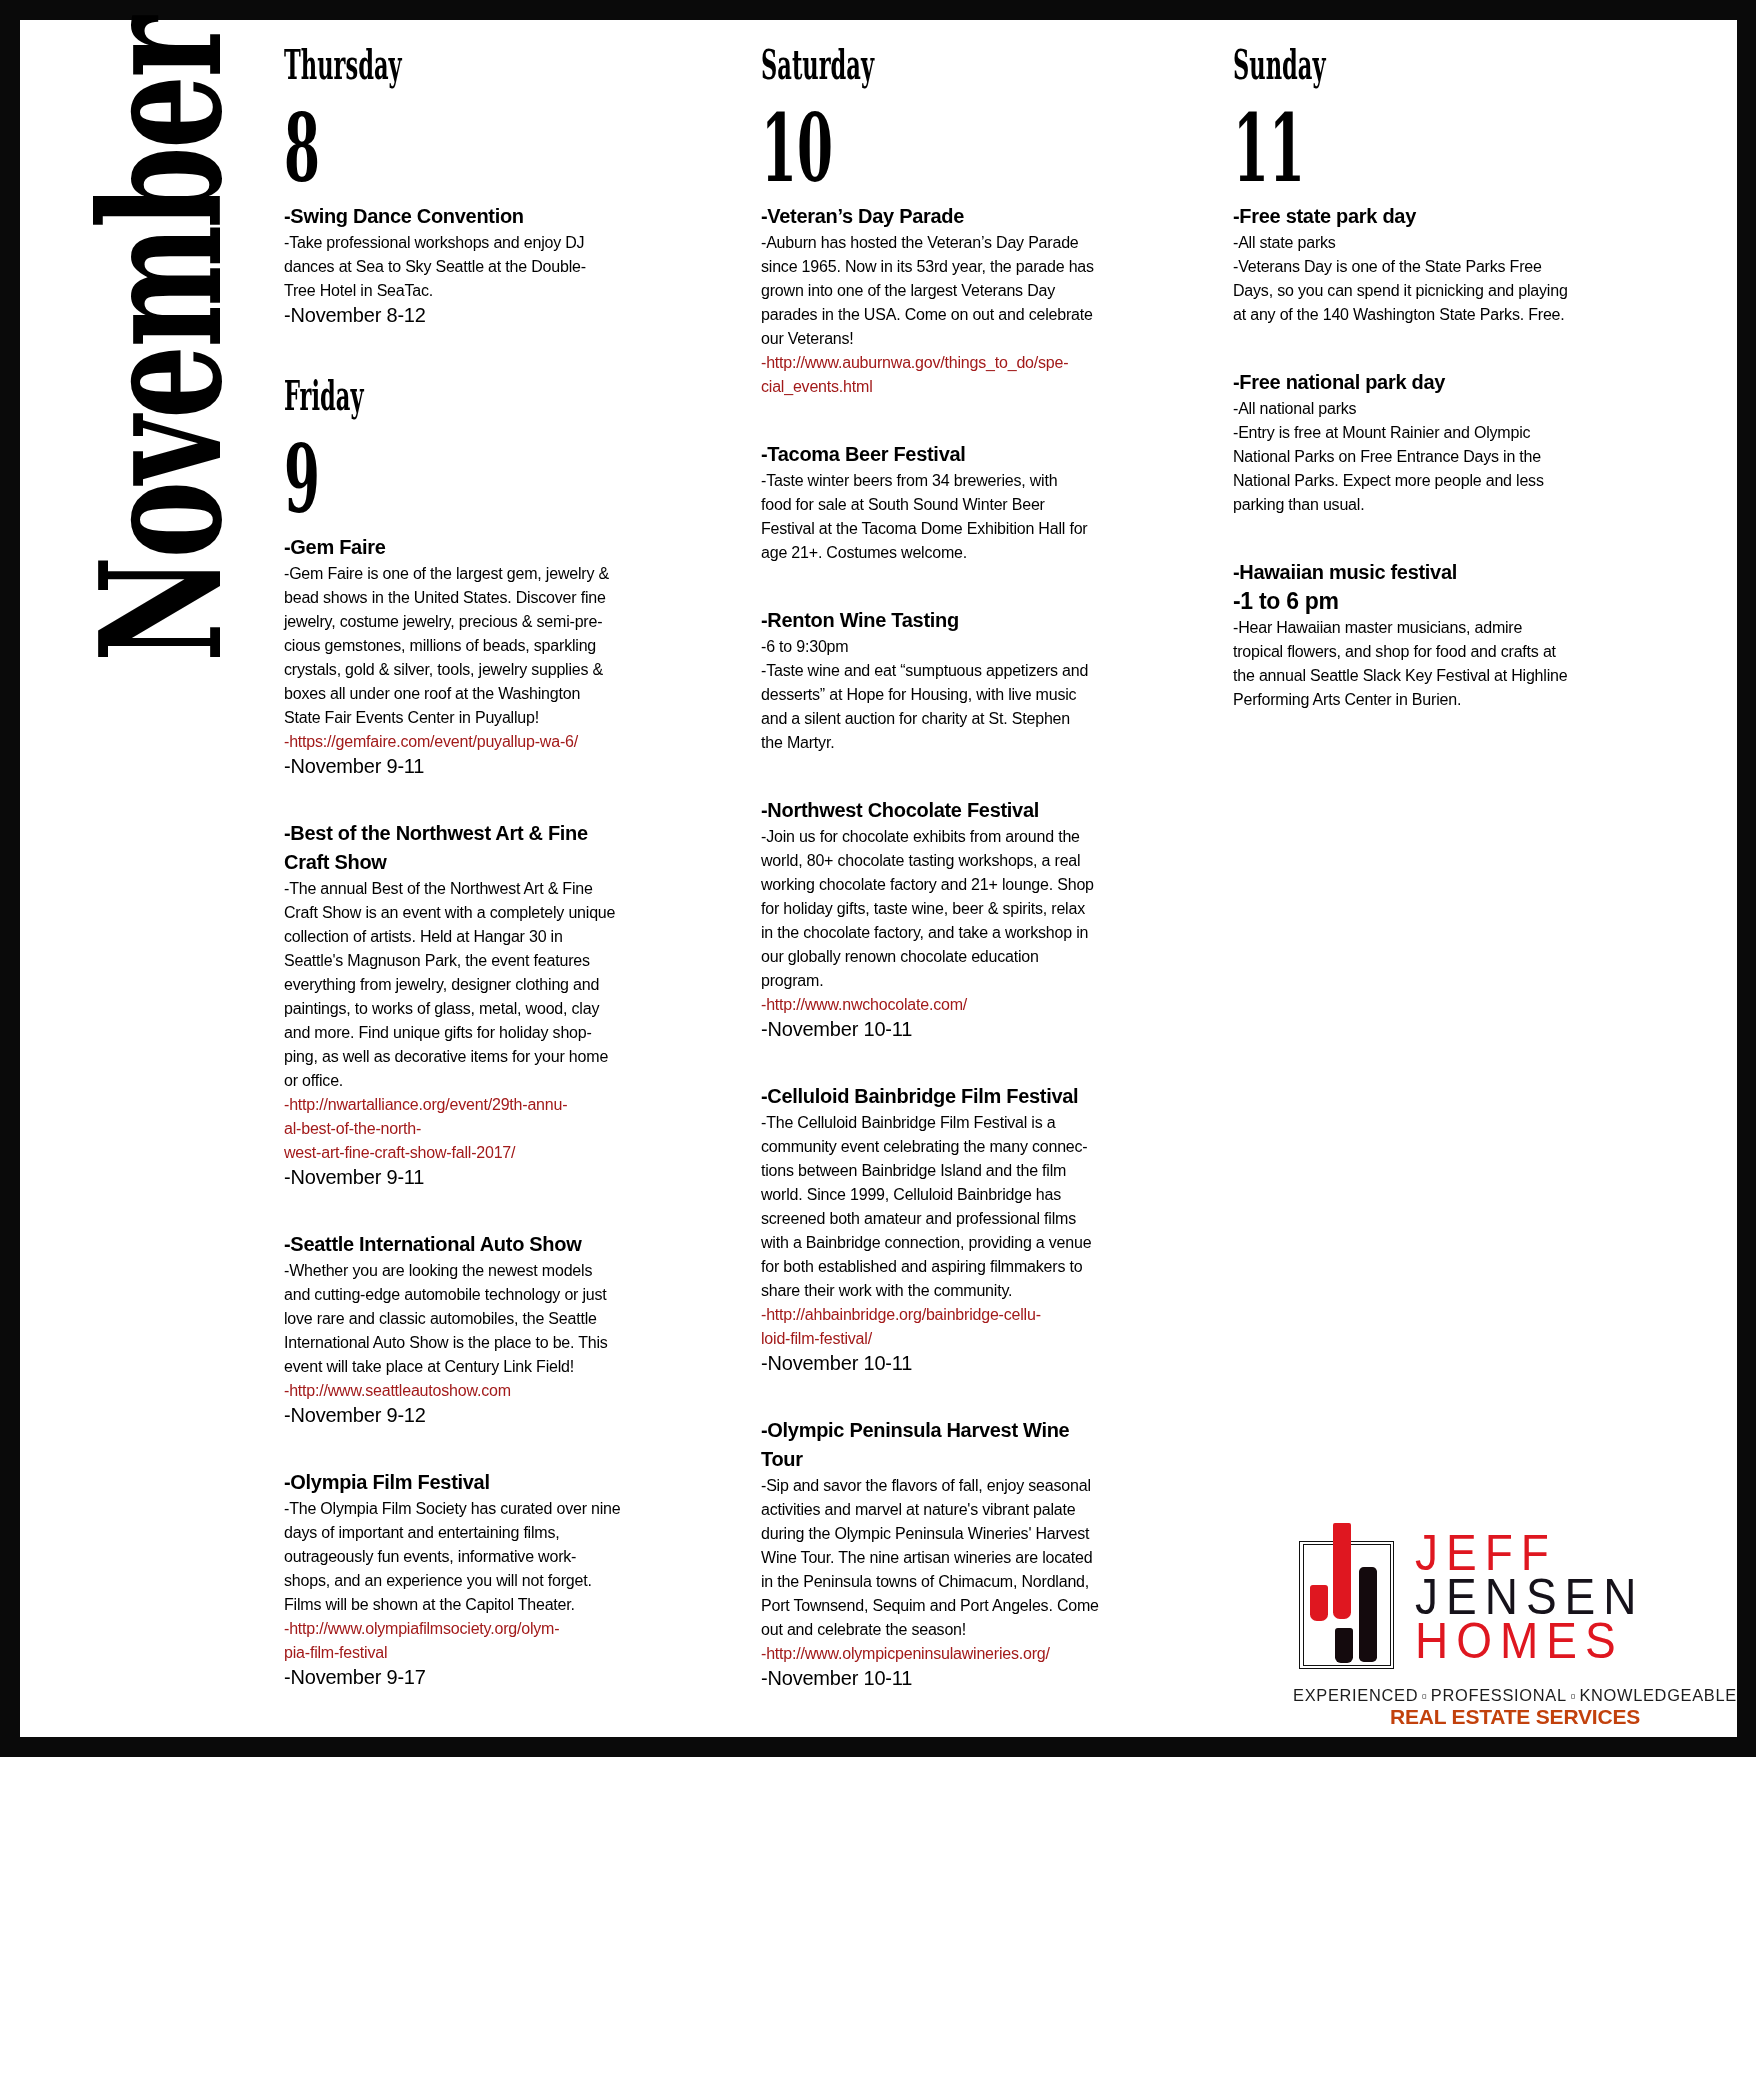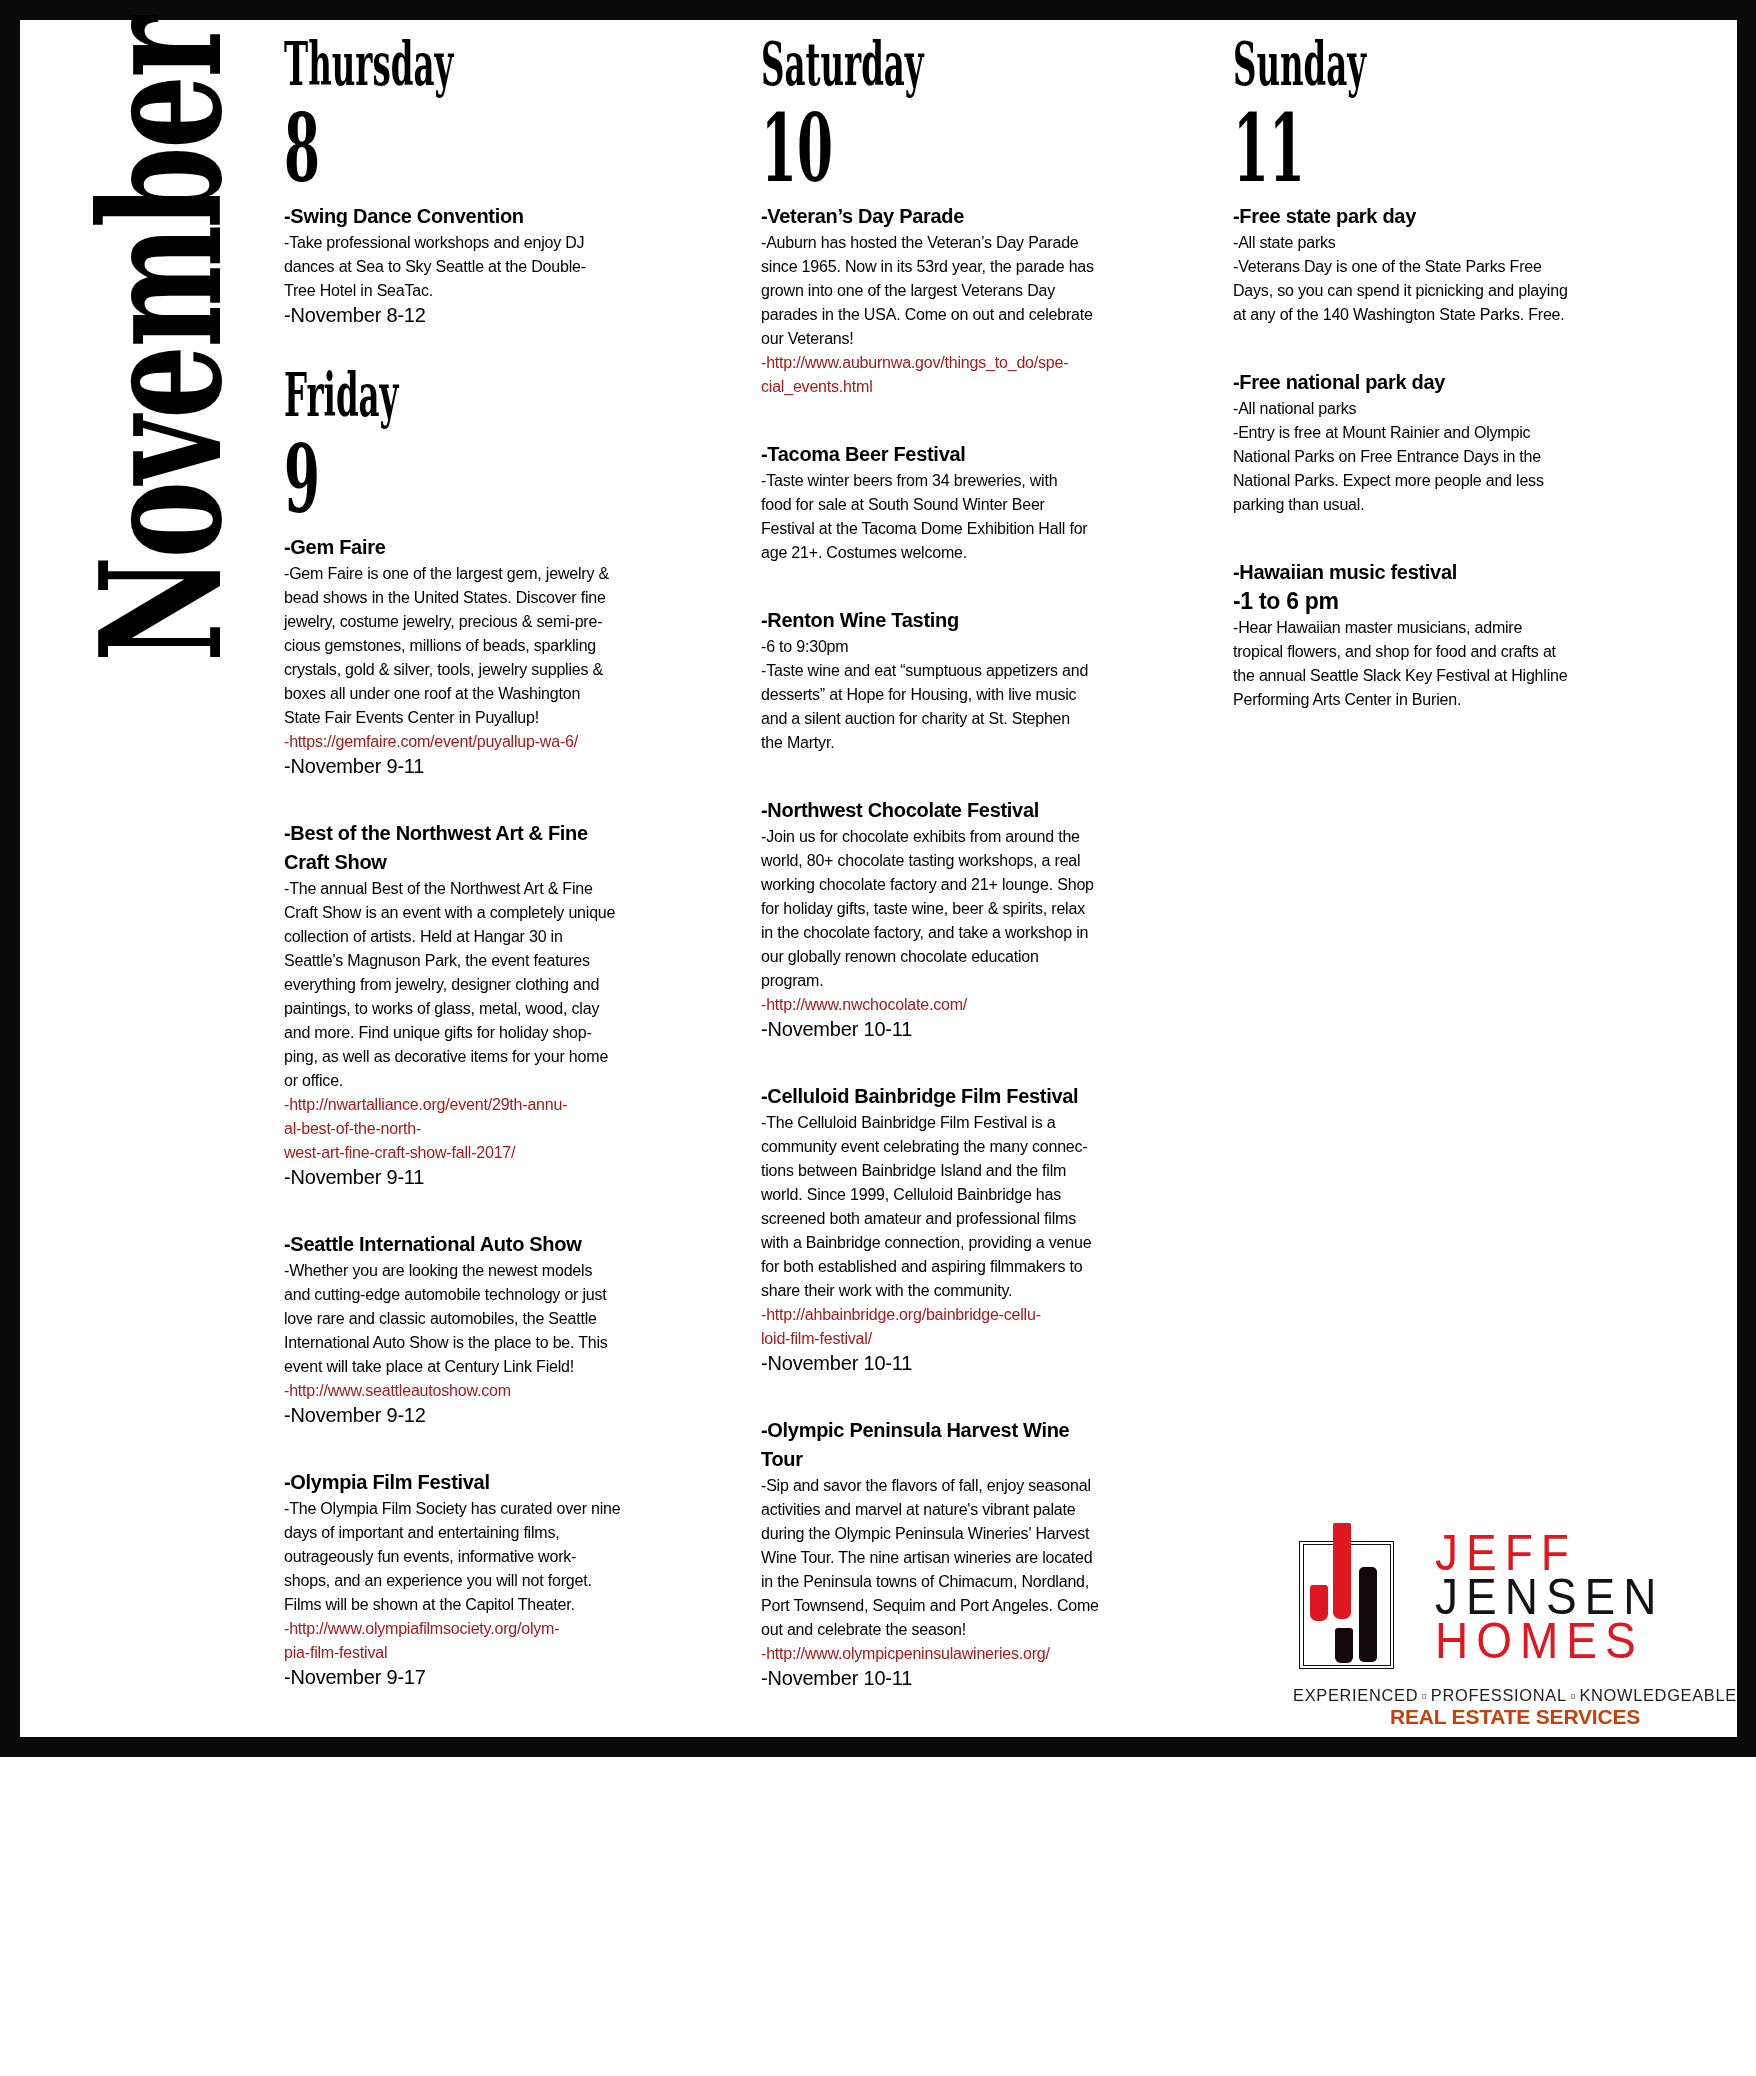--- a/index.html
+++ b/index.html
@@ -20,21 +20,21 @@
     display:inline-block; transform-origin:0 50%; transform:scaleX(0.70);
     font-family:"DejaVu Serif", serif; font-weight:bold;
     font-size:166px; line-height:126px; letter-spacing:-3.9px; white-space:nowrap;
   }
   .col { position:absolute; top:34px; width:465px; }
   .col1 { left:284px; }
   .col2 { left:761px; }
   .col3 { left:1233px; }
   .day {
     font-family:"DejaVu Serif", serif; font-weight:bold;
-    font-size:59px; line-height:62px; white-space:nowrap;
+    font-size:41px; line-height:62px; white-space:nowrap;
   }
   .day .sq, .num .sq {
     display:inline-block; transform-origin:0 50%; transform:scaleX(0.55);
     white-space:nowrap;
   }
   .num {
     font-family:"DejaVu Serif", serif; font-weight:bold;
     font-size:94px; line-height:80px; margin:12px 0 13.5px 0; white-space:nowrap;
   }
   .event { margin-bottom:41px; }
@@ -61,21 +61,21 @@
   .logo-box {
     position:absolute; left:6.3px; top:24px; width:95px; height:128px;
     border:1.4px solid #111; box-sizing:border-box; background:#fff;
   }
   .logo-box-inner { position:absolute; inset:2.4px; border:1px solid #111; }
   .bar { position:absolute; }
   .bar-red-tall  { left:40px;  top:6.3px;  width:18.3px; height:96px; background:#df1720; border-radius:1.9px 1.9px 6.8px 6.8px; }
   .bar-red-short { left:17px;  top:68px; width:18.3px; height:36px;  background:#df1720; border-radius:2.9px 2.9px 6.8px 6.8px; }
   .bar-blk-tall  { left:66px; top:50px; width:18.3px; height:95px; background:#140a0d; border-radius:4.8px; }
   .bar-blk-short { left:42px;  top:111px; width:18.3px; height:35px;  background:#140a0d; border-radius:2.9px 2.9px 5.8px 5.8px; }
-  .logo-text { position:absolute; left:122px; top:13.5px;margin-left:20px; }
+  .logo-text { position:absolute; left:122px; top:13.5px; }
   .logo-line {
     font-size:50px; line-height:44px; letter-spacing:8.7px;
     transform-origin:0 50%; transform:scaleX(0.92); white-space:nowrap;
   }
   .logo-line.red { color:#df1720; }
   .logo-line.dark { color:#16121a; }
   .logo-tagline {
     position:absolute; left:0; top:169px; width:444px;
     display:flex; align-items:center; justify-content:space-between;
     font-size:16.4px; letter-spacing:0.7px; color:#1c1c1c; white-space:nowrap;

